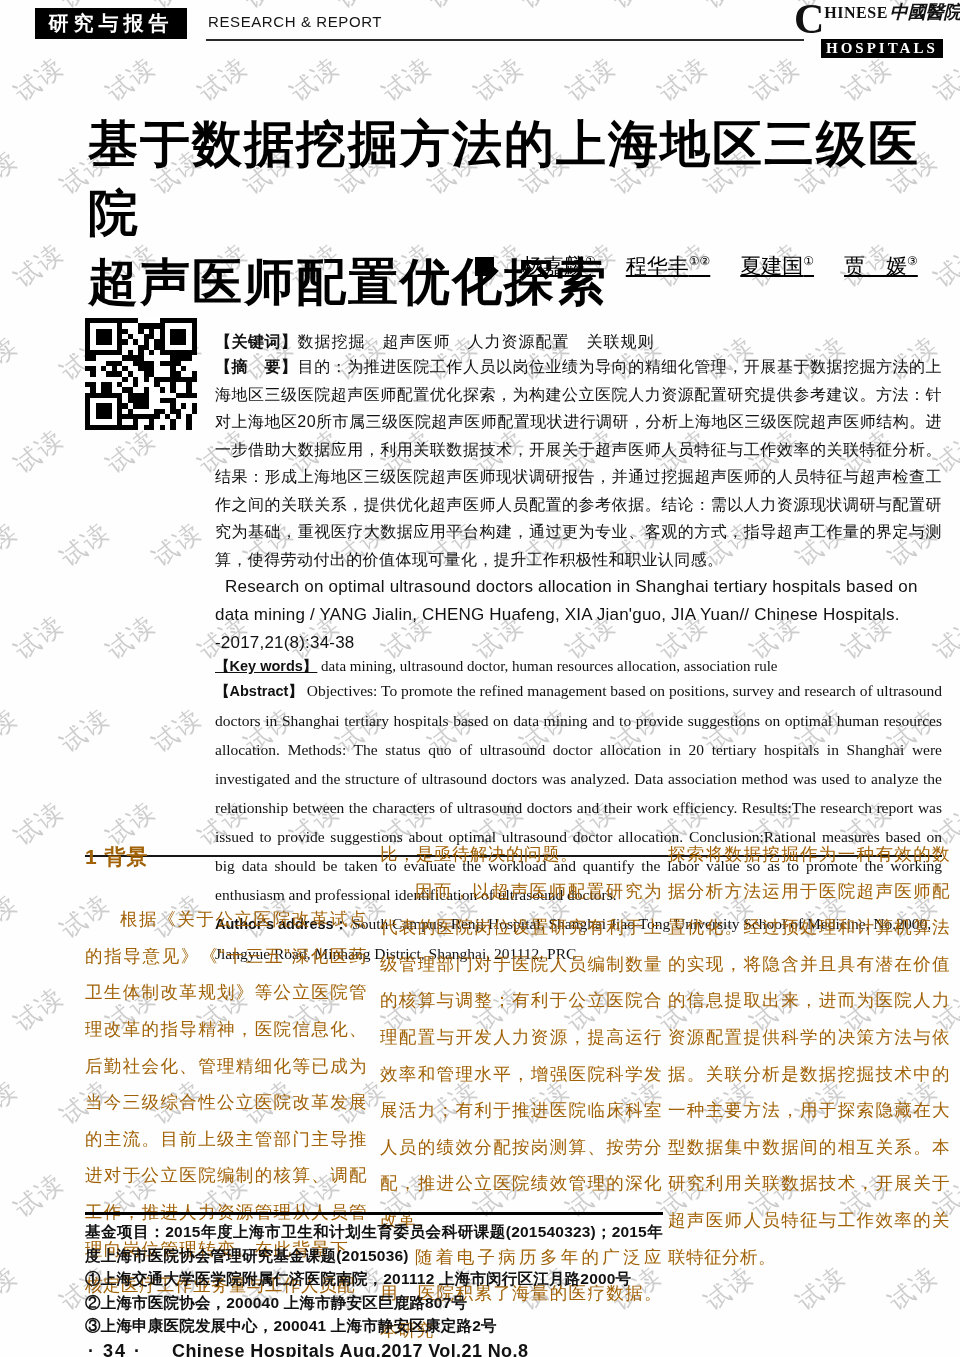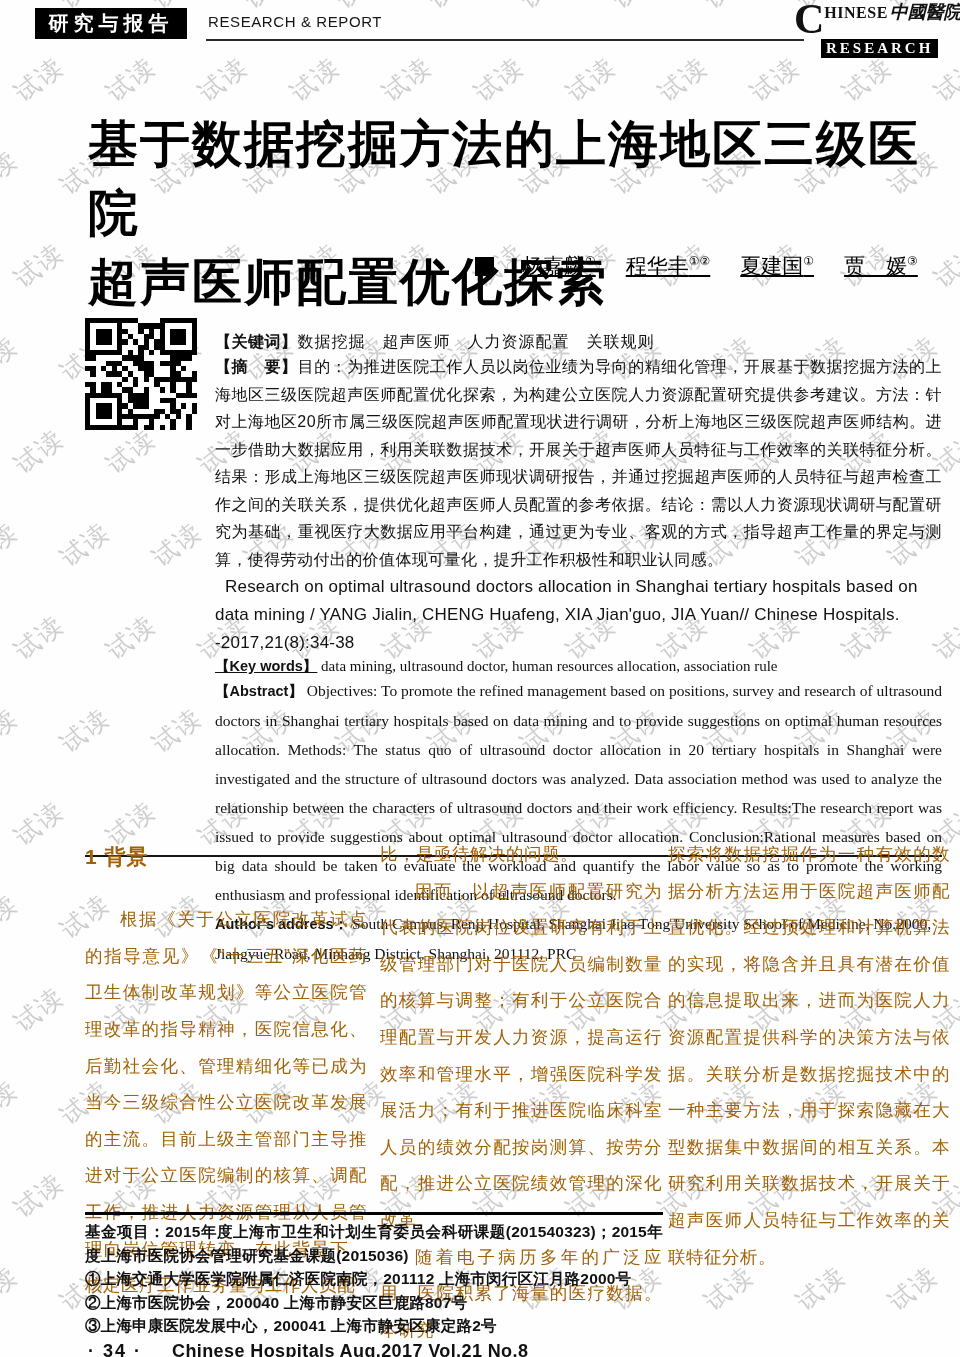--- a/index.html
+++ b/index.html
@@ -268,21 +268,21 @@
       <span>研究与报告</span>
     </div>
     <div class="abs header-en">RESEARCH &amp; REPORT</div>
     <div class="abs header-line"></div>
     <div class="abs logo">
       <div class="logo-top">
         <span class="logo-c">C</span>
         <span class="logo-hinese">HINESE</span>
         <span class="logo-cn">中國醫院</span>
       </div>
-      <span class="logo-hospitals">RESEARCH</span>
+      <span class="logo-hospitals">HOSPITALS</span>
     </div>
 
     <div class="abs title">
       <div>基于数据挖掘方法的上海地区三级医院</div>
       <div>超声医师配置优化探索</div>
     </div>
 
     <div class="abs authors">
       <span class="author-square"></span>
       <span class="authors-list"><span class="author">杨嘉麟<sup>①</sup></span><span class="author">程华丰<sup>①②</sup></span><span class="author">夏建国<sup>①</sup></span><span class="author">贾　媛<sup>③</sup></span></span>

